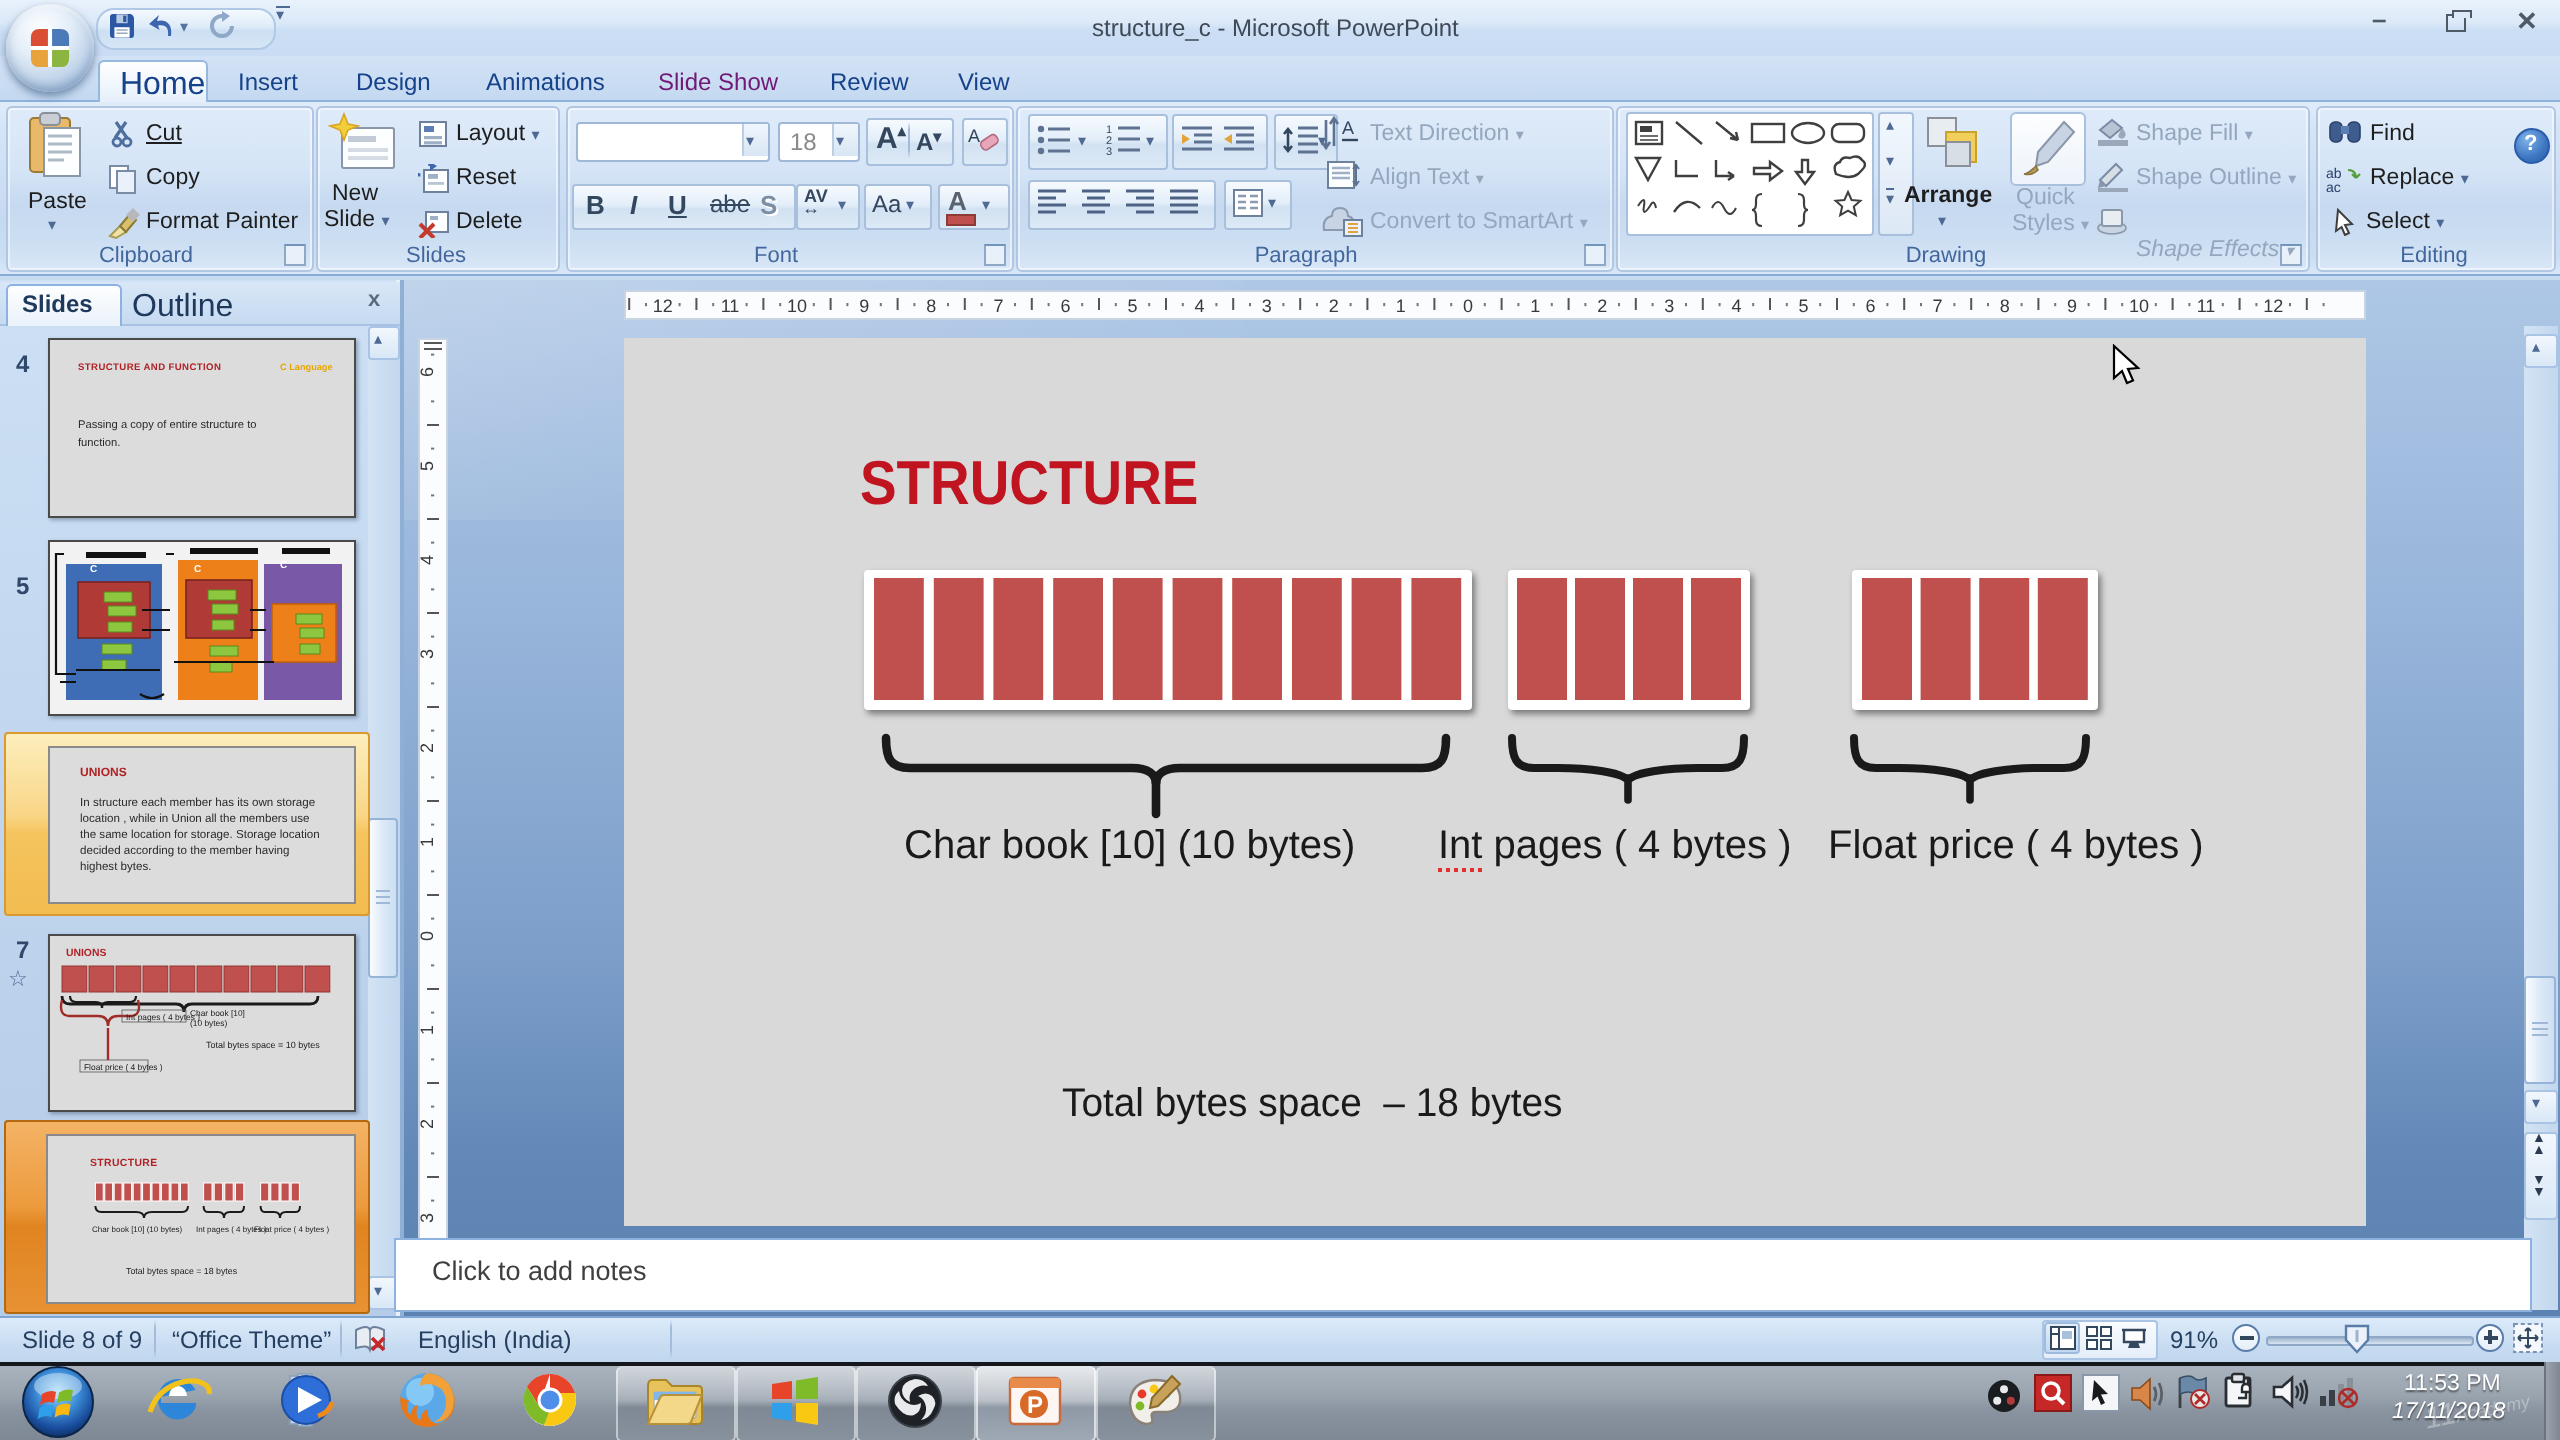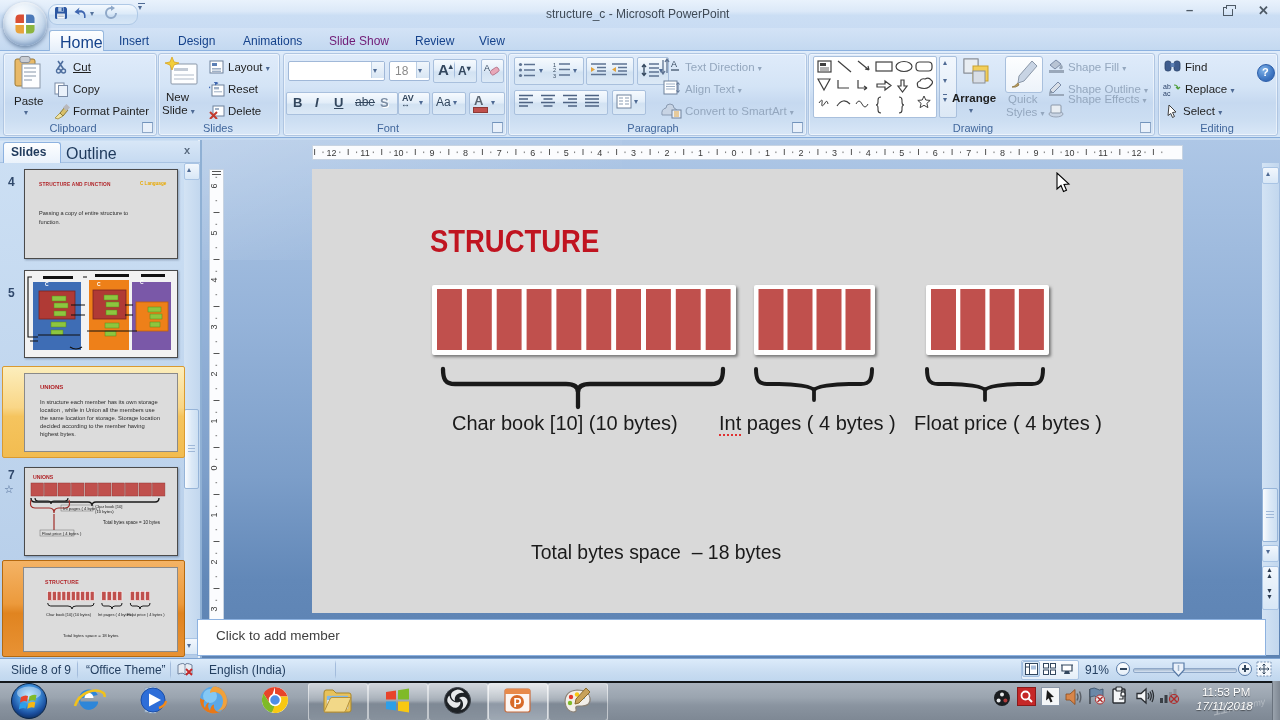--- a/index.html
+++ b/index.html
@@ -310,21 +310,21 @@
 <svg class="ab" style="left:1048px;top:81px;" width="18" height="15" viewBox="0 0 18 15">
  <path d="M2 9 L10 1 L13 4 L5 12 Z" fill="#D8DEE6" stroke="#7A8BA6" stroke-width="1"></path>
  <path d="M2 9 L5 12 L1 13 Z" fill="#8A97A8"></path>
  <rect x="1" y="13" width="15" height="2" fill="#9AA8BA"></rect>
 </svg>
 <div class="bt gr" style="left:1068px;top:83px;">Shape Outline <span class="car" style="color:#94A7BE;">▾</span></div>
 <svg class="ab" style="left:1048px;top:103px;" width="18" height="15" viewBox="0 0 18 15">
  <ellipse cx="8" cy="11" rx="7" ry="3" fill="#C8D4E4" stroke="#8A97A8" stroke-width="0.8"></ellipse>
  <rect x="3" y="2" width="10" height="8" rx="1" fill="#E8EDF2" stroke="#8A97A8" stroke-width="1"></rect>
 </svg>
-<div class="bt gr" style="left:1068px;top:93px;">Shape Effects <span class="car" style="color:#94A7BE;">▾</span></div>
+<div class="bt gr" style="left:1068px;top:119px;font-style:italic;">Shape Effects <span class="car" style="color:#94A7BE;">▾</span></div>
 
 <div class="grp" style="left:1158px;width:118px;"></div>
 <div class="glb" style="left:1158px;width:118px;">Editing</div>
 <svg class="ab" style="left:1164px;top:59px;" width="17" height="15" viewBox="0 0 17 15">
  <rect x="1" y="2" width="6" height="10" rx="2.5" fill="#3E5C8E" stroke="#2A4168" stroke-width="0.8"></rect>
  <rect x="10" y="2" width="6" height="10" rx="2.5" fill="#3E5C8E" stroke="#2A4168" stroke-width="0.8"></rect>
  <rect x="6.5" y="4" width="4" height="4" fill="#5B7FB4"></rect>
 </svg>
 <div class="bt" style="left:1185px;top:61px;">Find</div>
 <svg class="ab" style="left:1163px;top:82px;" width="19" height="14" viewBox="0 0 19 14">
@@ -694,21 +694,21 @@
 <div class="tx" style="left:1266px;top:169px;font-size:8px;color:#4E6A94;">▴</div>
 <div class="ab" style="left:1262px;top:488px;width:16px;height:54px;border:1px solid #96B4D8;border-radius:2px;background:linear-gradient(90deg,#FAFCFE,#DCE9F7 50%,#CCDFF2);box-sizing:border-box;"></div>
 <div class="ab" style="left:1266px;top:511px;width:8px;height:1px;background:#9FB8D8;box-shadow:0 3px 0 #9FB8D8,0 6px 0 #9FB8D8;"></div>
 <div class="ab" style="left:1262px;top:545px;width:17px;height:17px;background:linear-gradient(#F2F7FD,#D8E7F6);border:1px solid #A9C4E4;box-sizing:border-box;border-radius:2px;"></div>
 <div class="tx" style="left:1266px;top:547px;font-size:8px;color:#4E6A94;">▾</div>
 <div class="ab" style="left:1262px;top:566px;width:17px;height:44px;background:linear-gradient(#F2F7FD,#D8E7F6);border:1px solid #A9C4E4;box-sizing:border-box;border-radius:2px;"></div>
 <div class="tx" style="left:1266px;top:567px;font-size:7px;color:#2A3A50;line-height:6px;">▲<br>▲</div>
 <div class="tx" style="left:1266px;top:588px;font-size:7px;color:#2A3A50;line-height:6px;">▼<br>▼</div>
 
 <div class="ab" style="left:197px;top:619px;width:1067px;height:35px;background:#fff;border:1px solid #8DB2E0;"></div>
-<div class="tx" style="left:216px;top:628px;font-size:13.5px;color:#3F3F3F;">Click to add member</div>
+<div class="tx" style="left:216px;top:628px;font-size:13.5px;color:#3F3F3F;">Click to add notes</div>
 
 <div class="ab" id="statusbar" style="left:0;top:658px;width:1280px;height:23px;
  border-top:1px solid #7FA5D3;background:linear-gradient(#DCEBFA,#C8DCF1 60%,#BFD6EE);"></div>
 
 <div class="tx" style="left:11px;top:663px;font-size:12px;color:#243F60;">Slide 8 of 9</div>
 <div class="ab sep" style="left:77px;top:660px;height:19px;"></div>
 <div class="tx" style="left:86px;top:663px;font-size:12px;color:#243F60;">“Office Theme”</div>
 <div class="ab sep" style="left:170px;top:660px;height:19px;"></div>
 <svg class="ab" style="left:176px;top:661px;" width="18" height="17" viewBox="0 0 18 17">
  <path d="M2 4 Q8 1 9 4 Q10 1 16 4 L16 13 Q10 11 9 14 Q8 11 2 13 Z" fill="#E8EDF4" stroke="#6E819C" stroke-width="1"></path>

